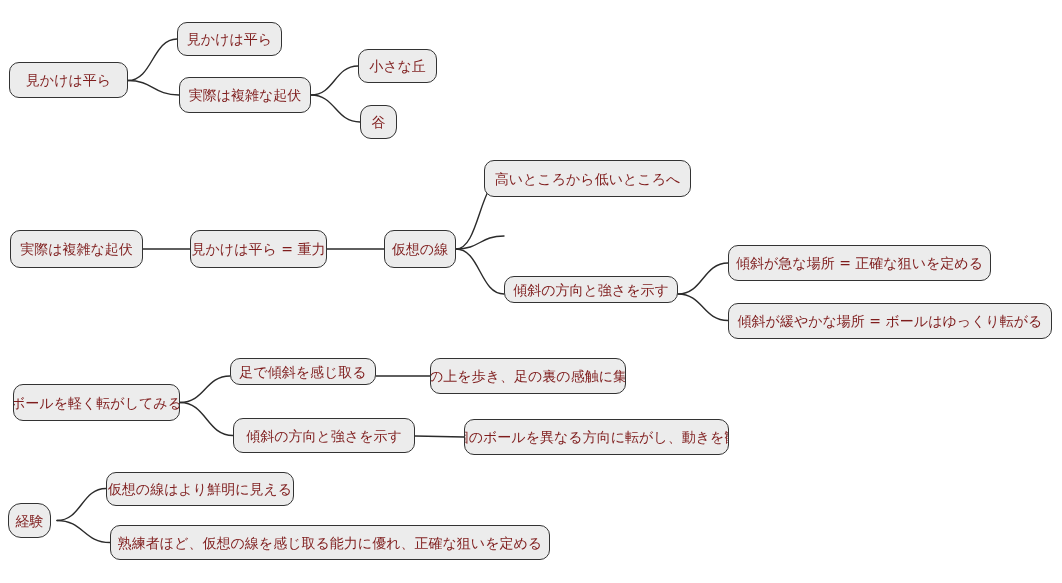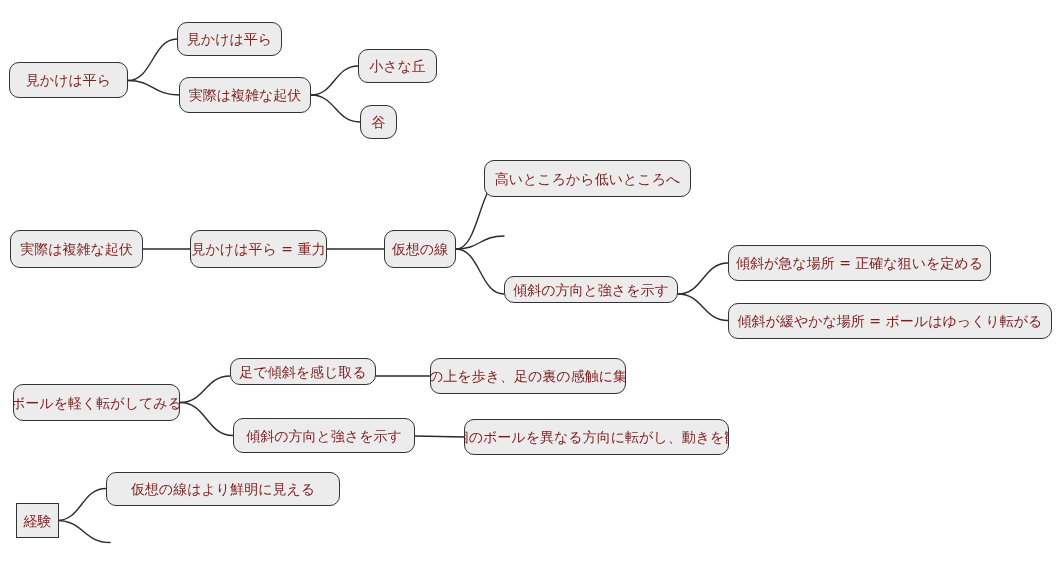--- a/index.html
+++ b/index.html
@@ -86,16 +86,17 @@
   <div class="node" style="left:504px;top:276px;width:174px;height:27px">傾斜の方向と強さを示す</div>
   <div class="node" style="left:728px;top:245px;width:263px;height:36px">傾斜が急な場所 = 正確な狙いを定める</div>
   <div class="node" style="left:728px;top:303px;width:324px;height:36px">傾斜が緩やかな場所 = ボールはゆっくり転がる</div>
 
   <div class="node" style="left:13px;top:384px;width:167px;height:37px">ボールを軽く転がしてみる</div>
   <div class="node" style="left:230px;top:358px;width:146px;height:27px">足で傾斜を感じ取る</div>
   <div class="node" style="left:430px;top:358px;width:196px;height:36px">芝の上を歩き、足の裏の感触に集中</div>
   <div class="node" style="left:233px;top:418px;width:182px;height:35px">傾斜の方向と強さを示す</div>
   <div class="node" style="left:464px;top:419px;width:265px;height:36px">数個のボールを異なる方向に転がし、動きを観察</div>
 
-  <div class="node" style="left:16px;top:503px;width:43px;height:35px;border-radius:0">経験</div>
-  <div class="node" style="left:106px;top:472px;width:234px;height:34px">仮想の線はより鮮明に見える</div>
+  <div class="node" style="left:8px;top:503px;width:43px;height:35px;border-radius:13px">経験</div>
+  <div class="node" style="left:106px;top:472px;width:188px;height:34px">仮想の線はより鮮明に見える</div>
+  <div class="node" style="left:110px;top:525px;width:440px;height:35px">熟練者ほど、仮想の線を感じ取る能力に優れ、正確な狙いを定める</div>
 
 </div>
 
 </body></html>

